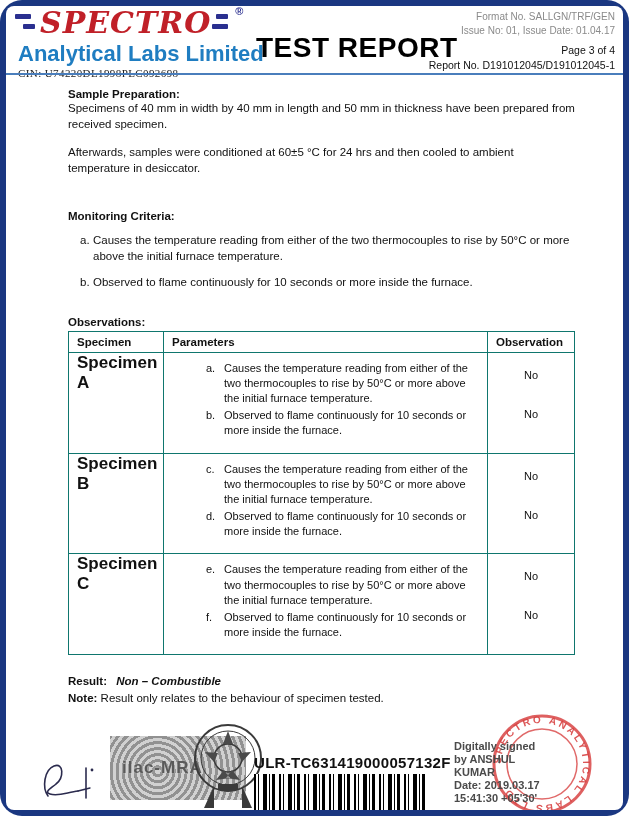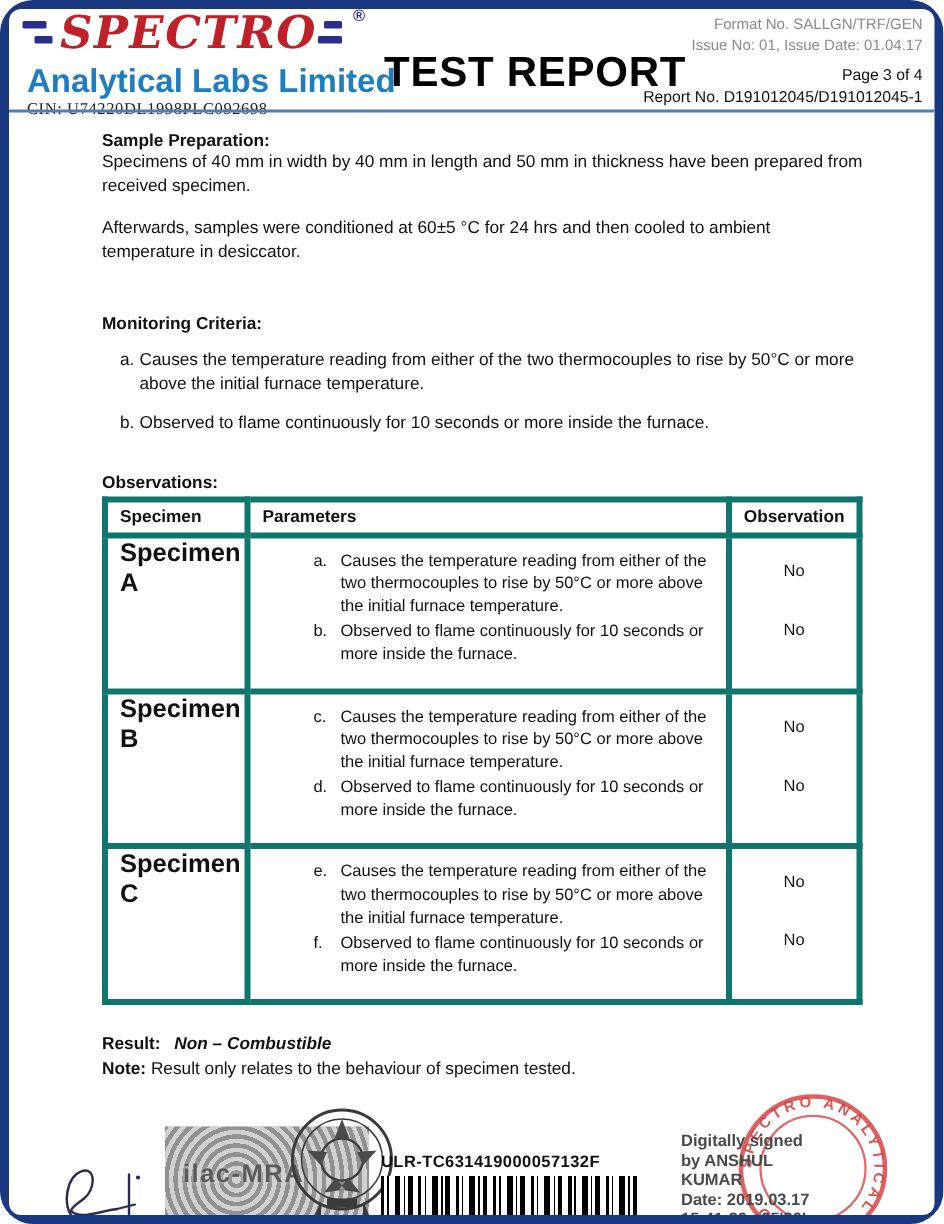--- a/index.html
+++ b/index.html
@@ -61,21 +61,21 @@
   .gap-md { margin-top:12px; }
 
   .crit-list { margin-top:10px; }
   .crit-item { display:flex; line-height:1.4; max-width:512px; margin-top:9px; }
   .crit-label { flex:0 0 25px; padding-left:12px; }
   .crit-text { flex:1; }
 
   
   .obs-heading { margin-top:26px; font-weight:bold; }
   table.obs { border-collapse:collapse; width:507px; margin-top:3px; font-size:11px; }
-  table.obs th, table.obs td { border:4px solid #0f766e; vertical-align:top; }
+  table.obs th, table.obs td { border:1px solid #0f766e; vertical-align:top; }
   table.obs th { text-align:left; font-size:11.5px; padding:4px 8px; }
   th.col-spec { width:95px; }
   th.col-param { width:325px; }
   th.col-obs { width:87px; }
   td.cell-spec { font-weight:bold; font-size:17px; vertical-align:middle; padding-left:8px; }
   td.cell-param { padding:6px 4px 14px 4px; }
   .param-item { display:flex; line-height:1.38; margin-top:2px; }
   .param-label { flex:0 0 18px; margin-left:38px; }
   .param-text { flex:1; padding-right:6px; }
   td.cell-obs { text-align:center; }
@@ -102,21 +102,21 @@
       #9a9a9a;
     display:flex; align-items:center; justify-content:flex-start;
   }
   .ilac-text {
     font-size:17px; font-weight:bold; color:#5a5a5a; letter-spacing:1px;
     text-shadow:0 0 2px #cfcfcf; padding-left:12px;
   }
   .nabl-emblem { position:absolute; left:186px; top:0px; }
 
   .ulr-block { position:absolute; left:248px; top:32px; }
-  .ulr-text { font-size:11px; font-weight:bold; color:#111; letter-spacing:0.3px; }
+  .ulr-text { font-size:15px; font-weight:bold; color:#111; letter-spacing:0.3px; }
   .barcode {
     margin-top:3px; width:172px; height:38px;
     background:repeating-linear-gradient(90deg,
       #000 0 2px, #fff 2px 4px, #000 4px 5px, #fff 5px 9px,
       #000 9px 13px, #fff 13px 15px, #000 15px 16px, #fff 16px 18px,
       #000 18px 21px, #fff 21px 25px);
   }
 
   .digital-stamp { position:absolute; left:442px; top:-10px; width:150px; height:112px; }
   .stamp-svg { position:absolute; right:4px; top:0; }

